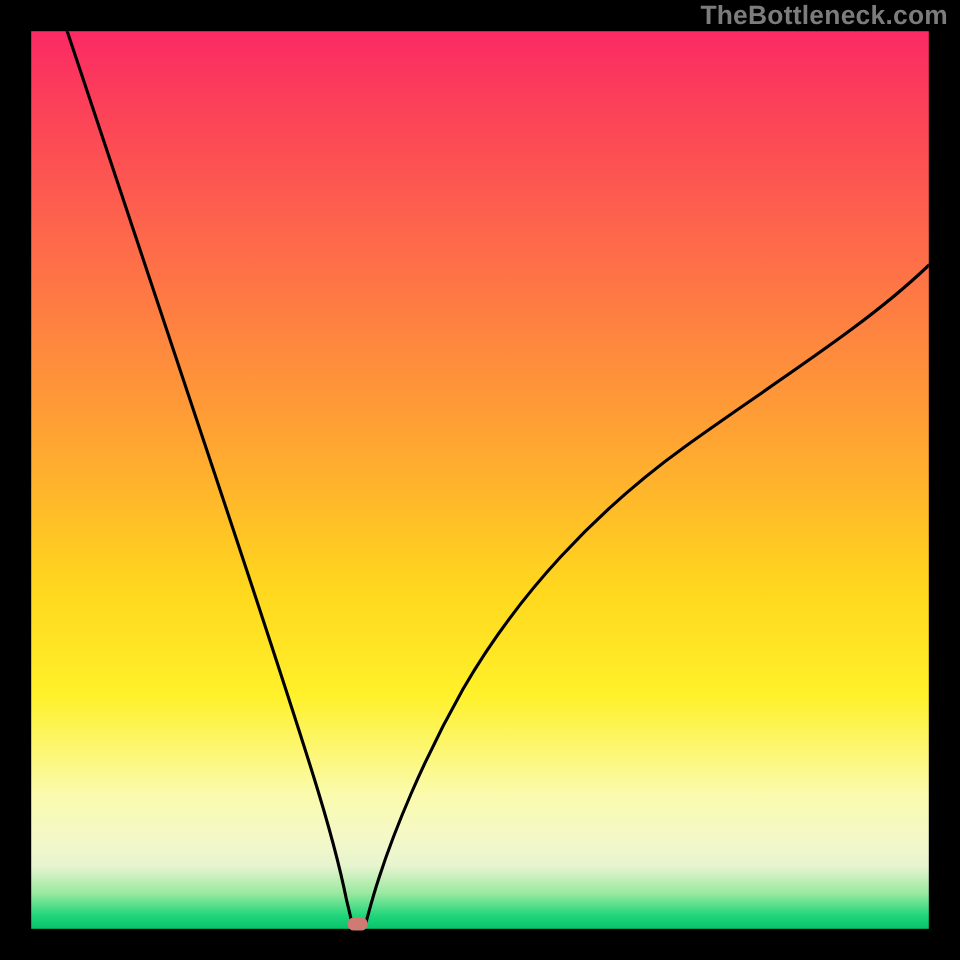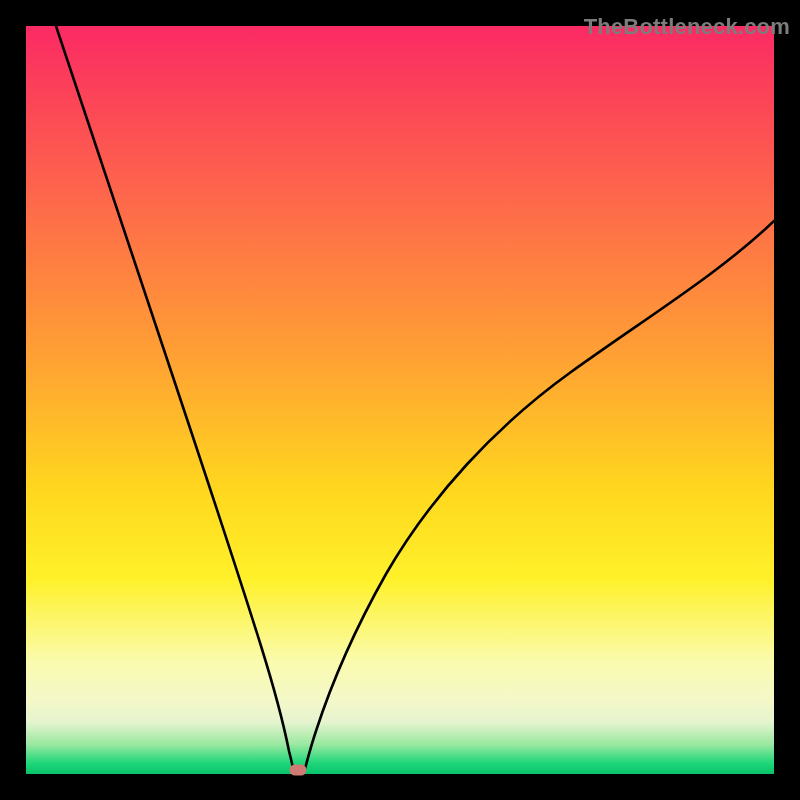--- a/index.html
+++ b/index.html
@@ -12,21 +12,21 @@
     font-family: Arial, Helvetica, sans-serif;
   }
   .frame {
     position: relative;
     width: 800px;
     height: 800px;
     background: #000;
   }
   .watermark {
     position: absolute;
-    top: 14px;
+    top: 0;
     right: 10px;
     color: #7c7c7c;
     font-size: 22px;
     font-weight: 600;
     letter-spacing: 0.2px;
     z-index: 5;
   }
   .plot-area {
     position: absolute;
     left: 26px;

